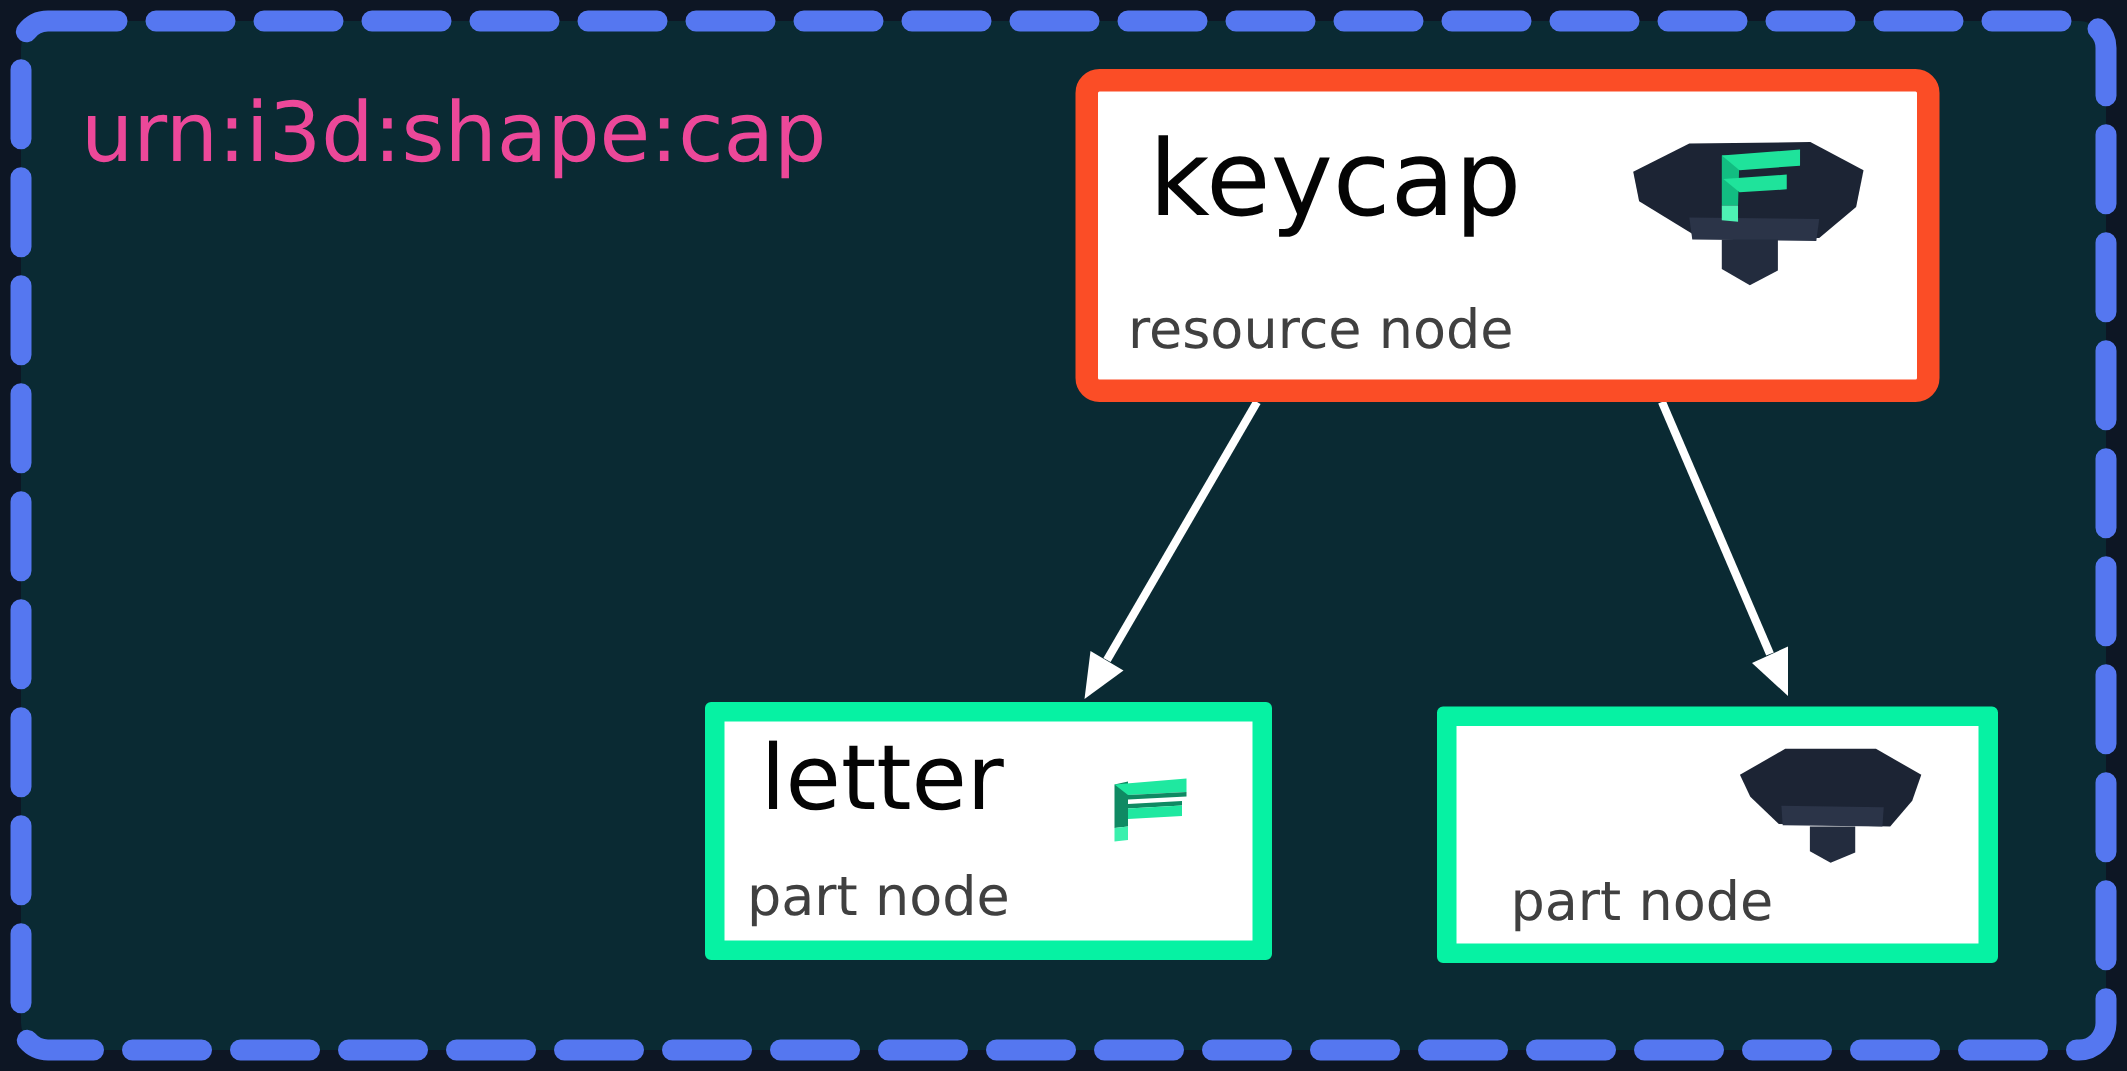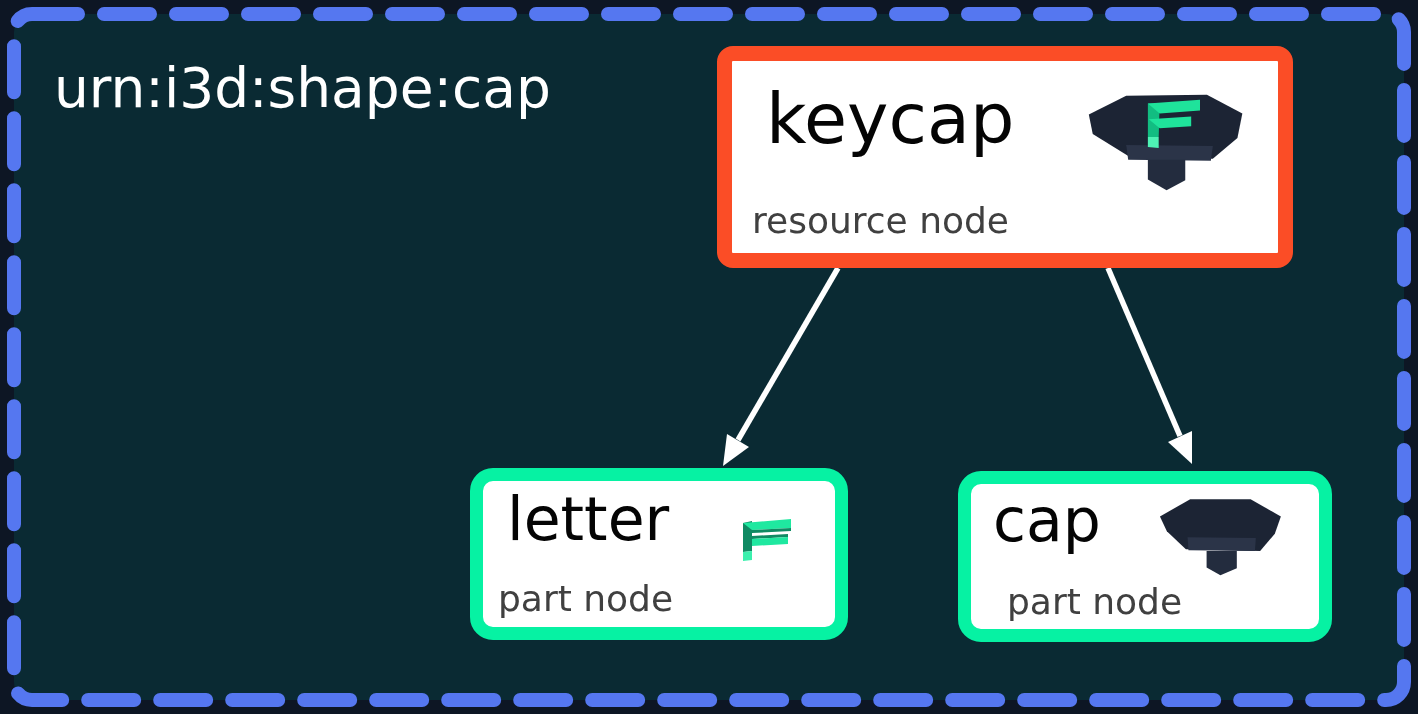--- a/index.html
+++ b/index.html
@@ -10,33 +10,33 @@
     position: relative;
     overflow: hidden;
   }
   .stage { position: absolute; inset: 0; width: 1418px; height: 714px; }
   svg.layer { position: absolute; left: 0; top: 0; }
 
   .diagram-title {
     position: absolute;
     left: 54px; top: 56px;
     font-size: 55px;
-    color: #ffffff;
+    color: #ec4899;
     letter-spacing: 0px;
     white-space: nowrap;
   }
 
   .node {
     position: absolute;
     background: #ffffff;
     box-sizing: border-box;
     border-radius: 16px;
   }
   .node.resource { border: 15px solid #fb4d26; }
-  .node.part     { border: 13px solid #06f2a3; border-radius: 23px; }
+  .node.part     { border: 13px solid #06f2a3; border-radius: 4px; }
 
   .node-inner { position: relative; width: 100%; height: 100%; }
 
   .node-label {
     position: absolute;
     color: #040404;
     line-height: 1.05;
     white-space: nowrap;
     text-align: right;
   }
@@ -110,21 +110,20 @@
         <polygon points="21,19 60,17 60,20 21,22" fill="#0f8a63"></polygon>
         <polygon points="21,25 57,23 57,26 21,28" fill="#0f8a63"></polygon>
         <polygon points="21,28 57,26 57,33 21,35" fill="#1fe8a0"></polygon>
         <polygon points="12,41 21,40 21,49 12,50" fill="#3bf0ad"></polygon>
       </svg>
     </div>
   </div>
 
   <div class="node part" id="node-cap">
     <div class="node-inner">
-      <div class="node-label">cap</div>
       <div class="node-type">part node</div>
       <svg class="node-icon" width="156" height="95" viewBox="0 0 180 110">
         <polygon points="17,33 52,13 122,13 157,33 150,53 133,73 47,71 25,50" fill="#1c2434"></polygon>
         <polygon points="49,57 128,58 127,73 50,72" fill="#2b3448"></polygon>
         <polygon points="71,73 106,73 106,93 87,101 71,92" fill="#232c3e"></polygon>
       </svg>
     </div>
   </div>
 
 </div>

